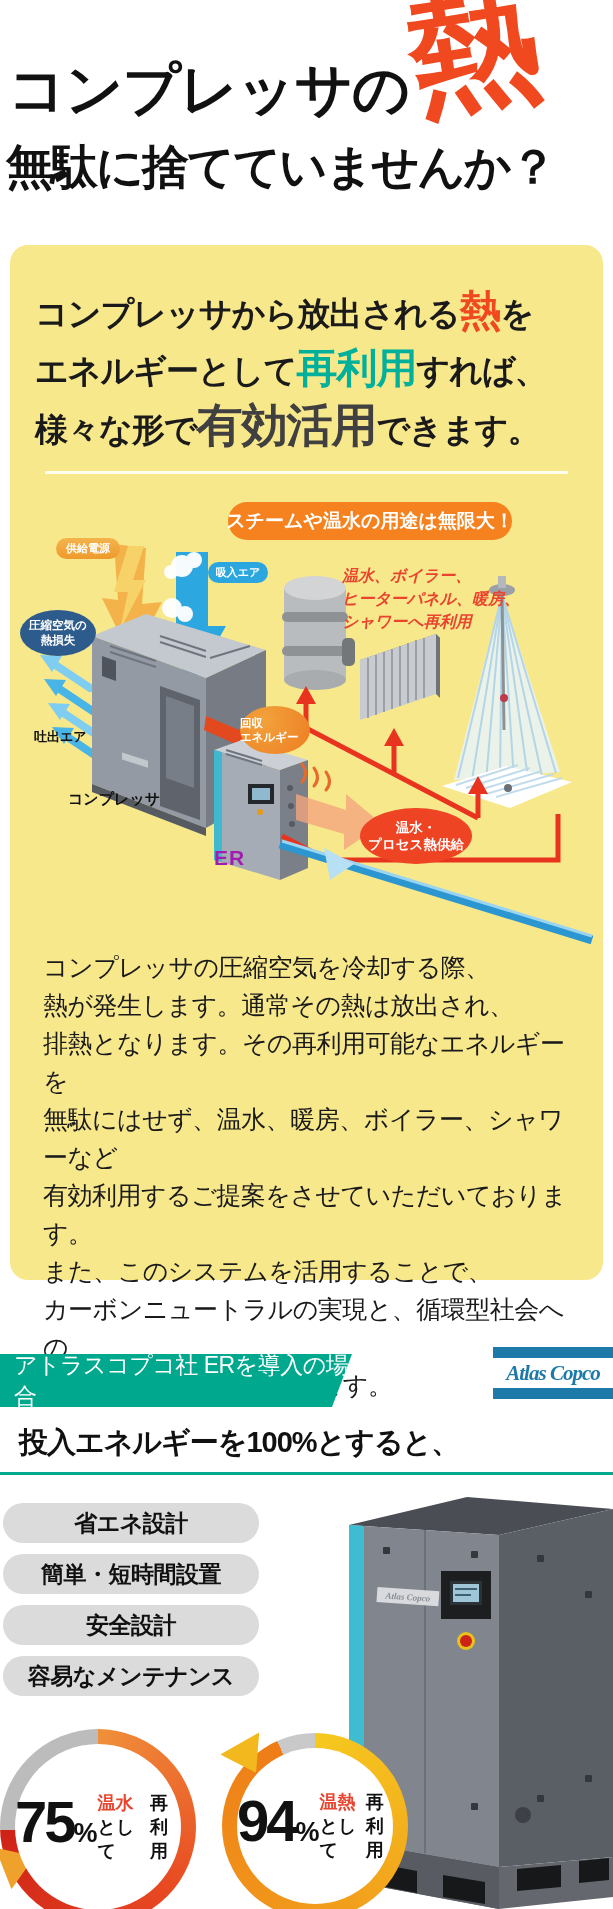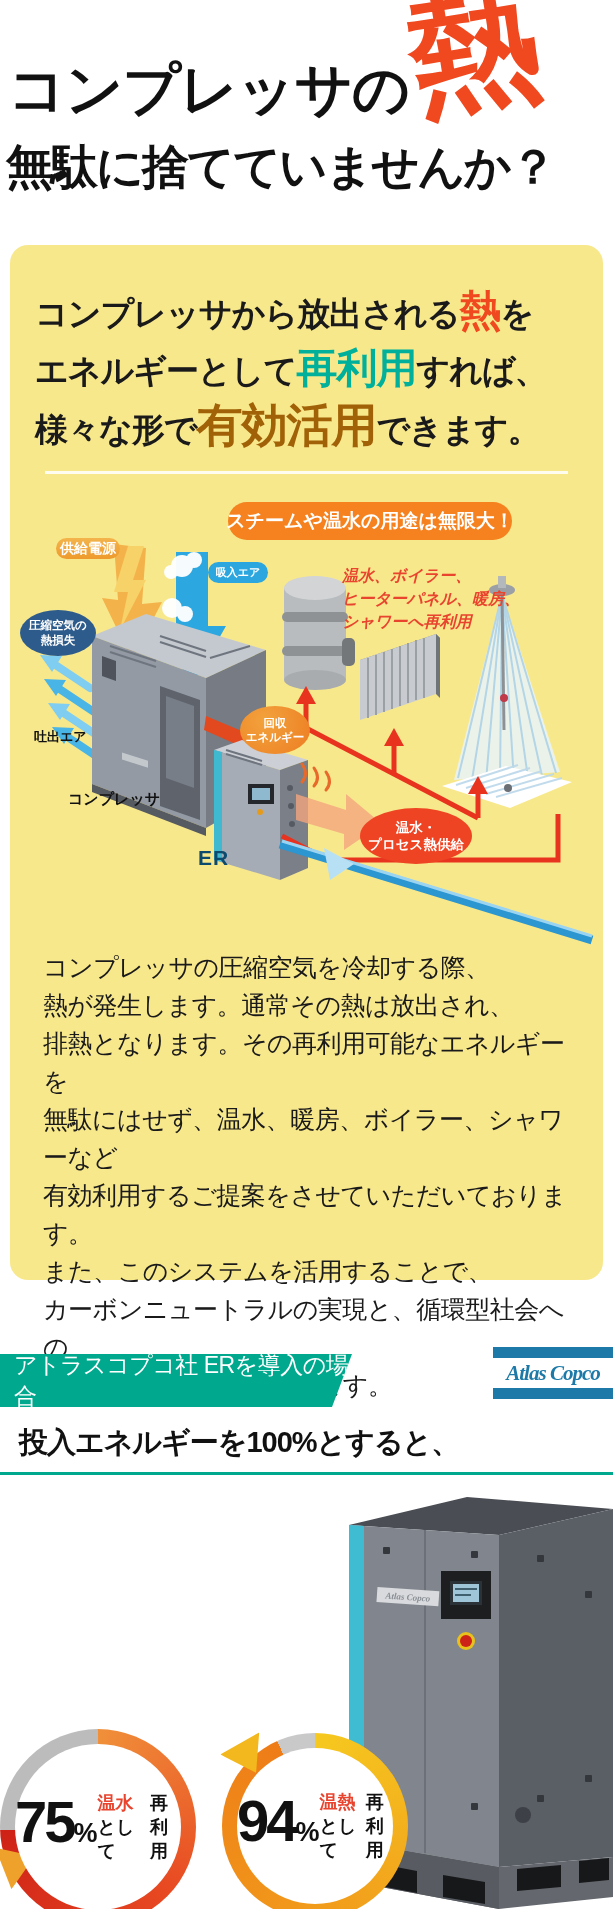--- a/index.html
+++ b/index.html
@@ -24,46 +24,46 @@
   }
   
   .card{
     position:absolute;left:10px;top:245px;width:593px;height:1035px;
     background:#f8e88c;border-radius:18px;box-sizing:border-box;
     padding:38px 25px 0 25px;
   }
   .intro{font-size:33px;font-weight:900;color:#1a1a1a;line-height:55px;letter-spacing:-1px;}
   .intro .accent-red{color:#f0481f;font-size:42px;}
   .intro .accent-teal{color:#00b09b;font-size:41px;}
-  .intro .accent-orange{color:#a16207;font-size:46px;}
+  .intro .accent-orange{color:#404040;font-size:46px;}
   .card-divider{height:3px;background:rgba(255,255,255,.85);margin:14px 10px 14px 10px;border:0;}
   
   .diagram{position:relative;width:593px;height:460px;margin-left:-25px;}
   .diagram svg{position:absolute;left:0;top:0;}
   .dg-label{position:absolute;white-space:nowrap;}
   .badge{
     left:218px;top:14px;width:284px;height:38px;background:#f5821f;border-radius:19px;
     color:#fff;font-size:19px;font-weight:900;display:flex;align-items:center;justify-content:center;
   }
   .pill-power{left:46px;top:50px;width:64px;height:21px;border-radius:11px;
-    background:linear-gradient(#f3b44c,#ee9a2c);color:#fff;font-size:14px;font-weight:700;
+    background:linear-gradient(#f3b44c,#ee9a2c);color:#fff;font-size:11px;font-weight:700;
     display:flex;align-items:center;justify-content:center;}
   .pill-intake{left:198px;top:74px;width:60px;height:21px;border-radius:11px;
     background:#2ba6df;color:#fff;font-size:11px;font-weight:700;
     display:flex;align-items:center;justify-content:center;}
   .el-heatloss{left:10px;top:122px;width:76px;height:46px;border-radius:50%;
     background:#2d5c8c;color:#fff;font-size:11.5px;font-weight:700;line-height:15px;
     display:flex;flex-direction:column;align-items:center;justify-content:center;text-align:center;}
   .lbl-exhaust{left:24px;top:240px;font-size:13px;font-weight:900;color:#111;}
   .lbl-compressor{left:58px;top:302px;font-size:15px;font-weight:900;color:#111;}
   .el-recovered{left:230px;top:218px;width:70px;height:48px;border-radius:50%;
     background:radial-gradient(circle at 35% 30%,#f2a23c,#ed7d22);color:#fff;font-size:11.5px;
-    font-weight:700;line-height:14px;display:flex;flex-direction:column;align-items:center;
+    font-weight:700;line-height:14px;display:flex;flex-direction:column;align-items:flex-start;
     justify-content:center;text-align:center;}
-  .lbl-er{left:188px;top:358px;font-size:21px;font-weight:900;color:#0c4a6e;letter-spacing:1px;}
+  .lbl-er{left:204px;top:358px;font-size:21px;font-weight:900;color:#a21caf;letter-spacing:1px;}
   .lbl-reuse{left:332px;top:76px;color:#e8442e;font-size:16px;font-weight:900;line-height:23px;font-style:italic;}
   .el-supply{left:350px;top:320px;width:112px;height:56px;border-radius:50%;
     background:#ee4423;color:#fff;font-size:13.5px;font-weight:800;line-height:17px;
     display:flex;flex-direction:column;align-items:center;justify-content:center;text-align:center;}
   
   .body-text{
     margin:0 0 0 8px;font-size:25px;line-height:38px;color:#1a1a1a;font-weight:500;
     white-space:pre-line;letter-spacing:-0.5px;
   }
   
@@ -365,20 +365,26 @@
       <polygon points="2,346 152,372 266,362 266,402 152,414 2,386" fill="#64686e"></polygon>
       <polygon points="2,346 152,372 152,414 2,386" fill="#585c62"></polygon>
       <g fill="#17181a">
         <polygon points="28,368 70,376 70,398 28,390"></polygon>
         <polygon points="96,380 138,387 138,409 96,402"></polygon>
         <polygon points="170,374 214,370 214,392 170,396"></polygon>
         <polygon points="232,366 262,363 262,385 232,388"></polygon>
       </g>
     </svg>
 
+    <div class="features">
+      <div class="feature-pill">省エネ設計</div>
+      <div class="feature-pill">簡単・短時間設置</div>
+      <div class="feature-pill">安全設計</div>
+      <div class="feature-pill">容易なメンテナンス</div>
+    </div>
 
     <div class="ring ring-75">
       <span class="ring-arrow"></span>
       <div class="ring-inner">
         <div class="ring-value"><span>75</span><small>%</small></div>
         <div class="ring-label"><em>温水</em><span>として</span></div>
         <div class="ring-label2">再利用</div>
       </div>
     </div>
     <div class="ring ring-94">

